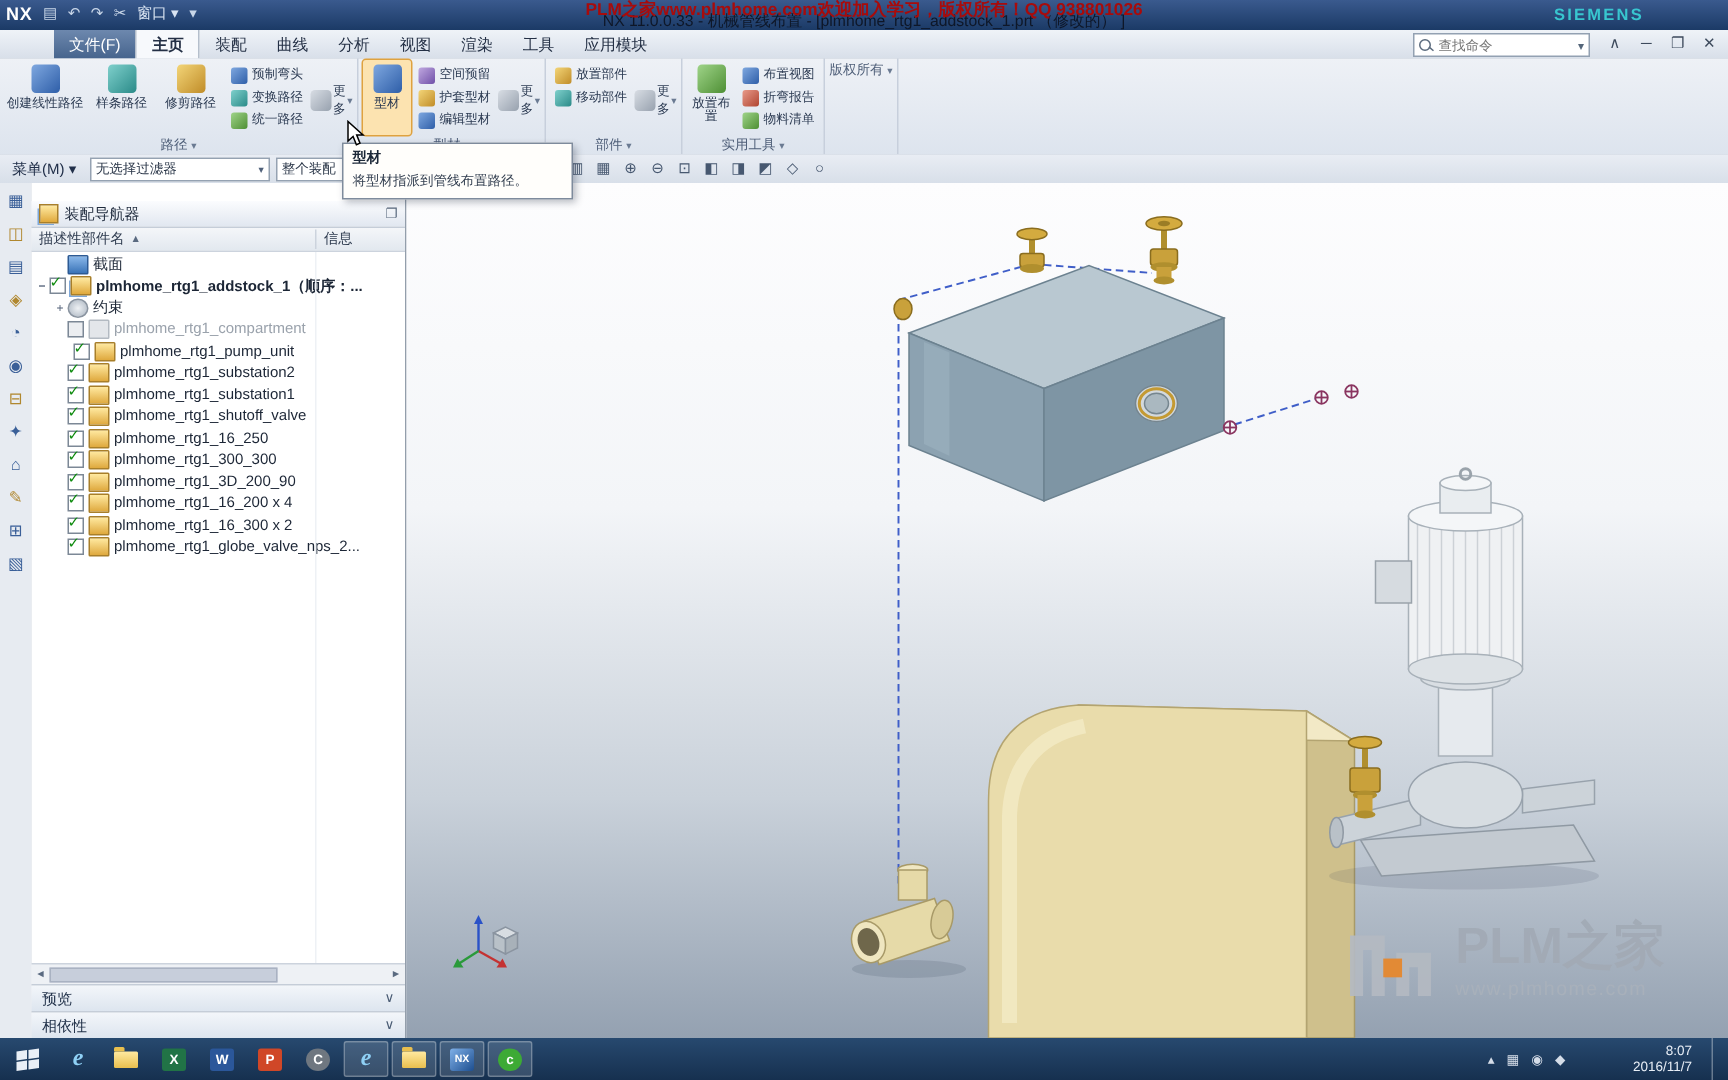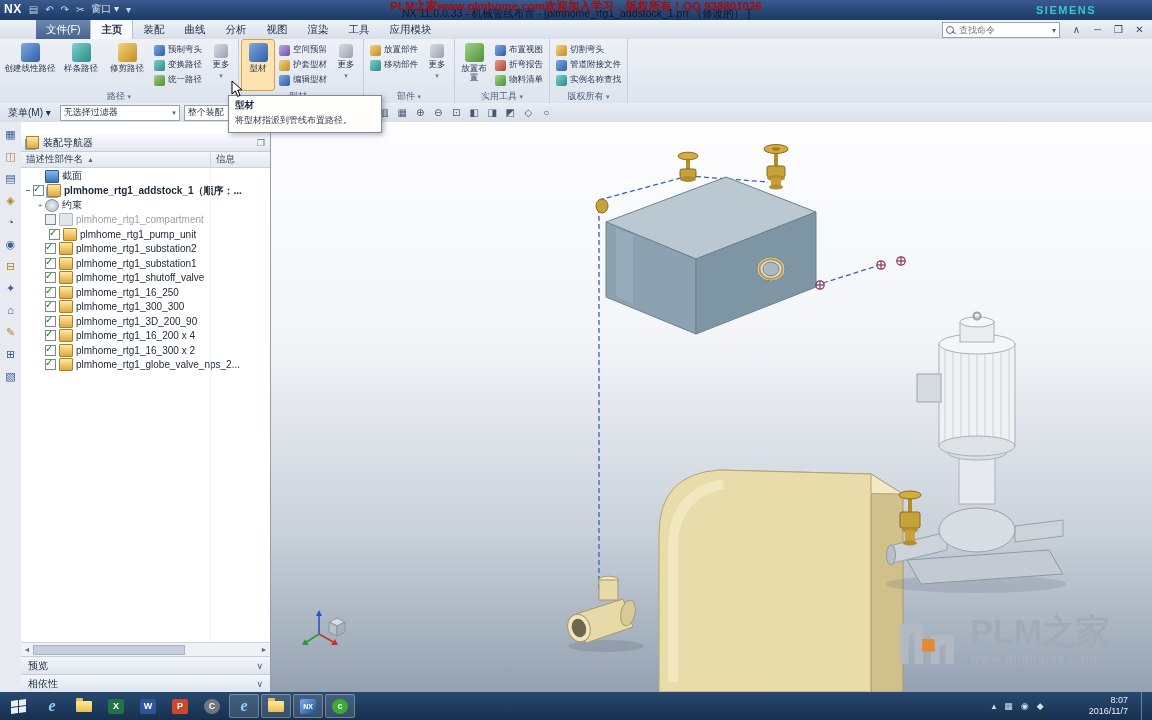--- a/index.html
+++ b/index.html
@@ -47,21 +47,21 @@
   .bbtn{width:44px;display:flex;flex-direction:column;align-items:center;padding-top:3px;gap:2px;
     font-size:8.5px;color:#2b3a52;text-align:center;line-height:1.05;cursor:default;border-radius:2px;}
   .bbtn.wide{width:54px;}
   .bbtn.narrow{width:32px;}
   .bbtn.hot{background:#fce3b0;outline:1px solid #dfa23f;}
   .bic{width:19px;height:19px;border-radius:3px;flex:none;}
   .scol{display:flex;flex-direction:column;justify-content:space-between;padding:3px 0;}
   .sbtn{display:flex;align-items:center;gap:3px;font-size:8.5px;color:#2b3a52;height:14px;
     padding:0 3px;white-space:nowrap;cursor:default;}
   .sic{width:11px;height:11px;border-radius:2px;flex:none;}
-  .morebtn{width:28px;display:flex;flex-direction:column;align-items:center;padding-top:4px;gap:1px;
+  .morebtn{width:28px;display:flex;flex-direction:row;align-items:center;padding-top:4px;gap:1px;
     font-size:8.5px;color:#2b3a52;cursor:default;}
   .morebtn .bic{width:14px;height:14px;}
   .ic-blue{background:linear-gradient(135deg,#7fa8e0,#2e5ea8);}
   .ic-teal{background:linear-gradient(135deg,#7fd0cc,#2a8a88);}
   .ic-gold{background:linear-gradient(135deg,#f3d578,#c08c28);}
   .ic-green{background:linear-gradient(135deg,#9fd489,#4e8f34);}
   .ic-purple{background:linear-gradient(135deg,#c0a8e0,#7050a8);}
   .ic-gray{background:linear-gradient(135deg,#d8dde4,#97a1ae);}
   .ic-red{background:linear-gradient(135deg,#e89a8a,#b04430);}
 
@@ -316,36 +316,20 @@
           <span>物料清单</span>
         </div>
       </div>
     </div>
     <div class="rg-label">
       <span>实用工具</span> <span class="gchev">▾</span>
     </div>
   </div>
 
   <div class="rgroup">
-    <div class="rg-content">
-      <div class="scol">
-        <div class="sbtn">
-          <span class="sic ic-gold"></span>
-          <span>切割弯头</span>
-        </div>
-        <div class="sbtn">
-          <span class="sic ic-blue"></span>
-          <span>管道附接文件</span>
-        </div>
-        <div class="sbtn">
-          <span class="sic ic-teal"></span>
-          <span>实例名称查找</span>
-        </div>
-      </div>
-    </div>
     <div class="rg-label">
       <span>版权所有</span> <span class="gchev">▾</span>
     </div>
   </div>
 
   <div style="flex:1"></div>
 </div>
 
 <div class="tooltip">
   <div class="tt-title">型材</div>

